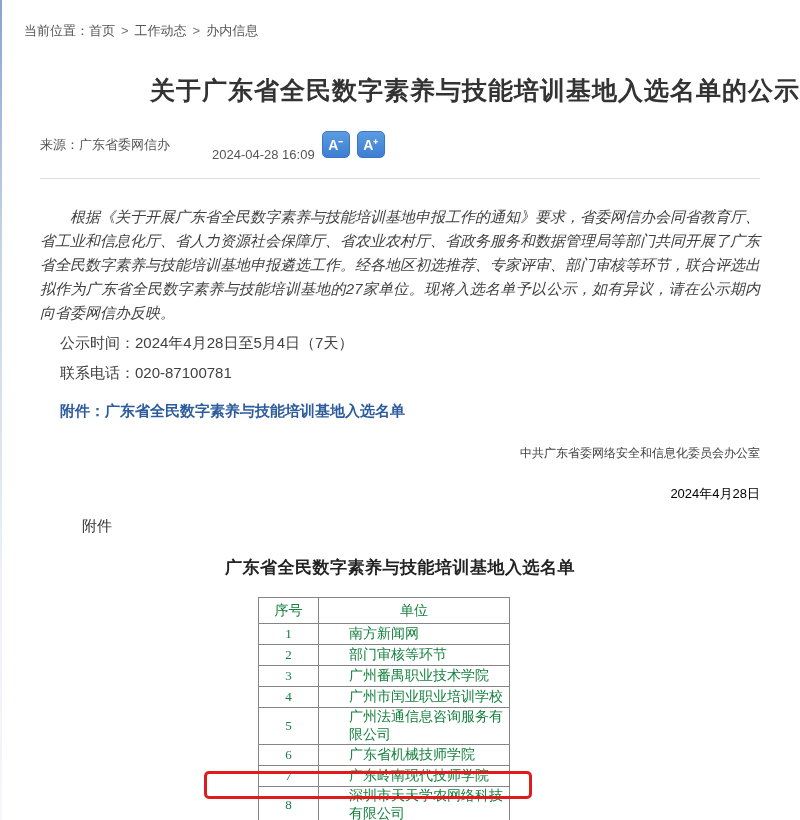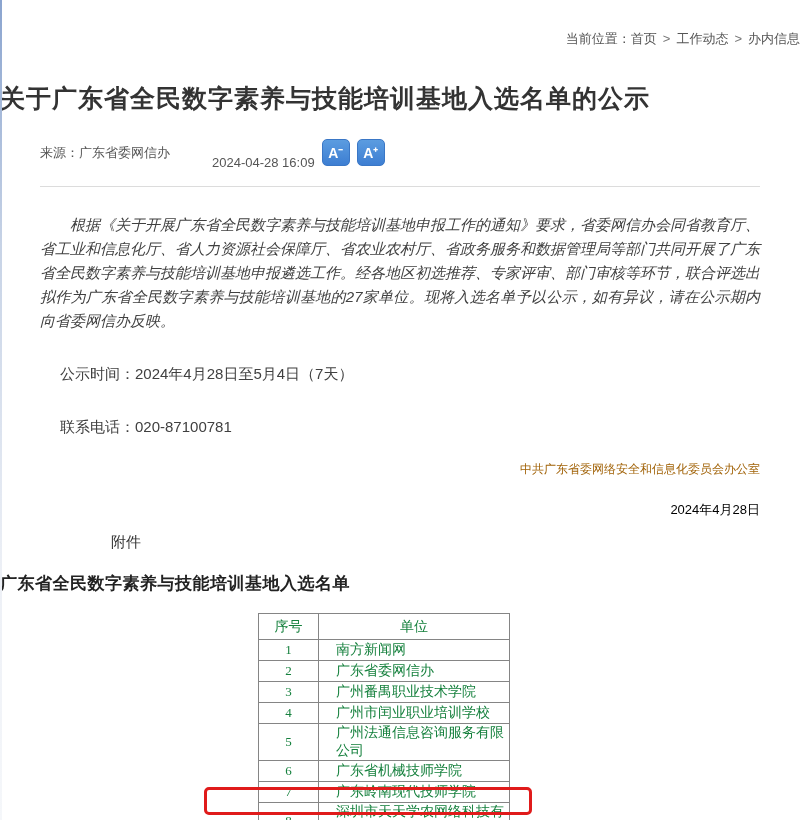--- a/index.html
+++ b/index.html
@@ -11,28 +11,28 @@
   }
   .page {
     position: relative; width: 800px; height: 820px; overflow: hidden; background: #fff;
   }
   .page-left-edge {
     position: absolute; left: 0; top: 0; width: 2px; height: 100%;
     background: linear-gradient(180deg, #8aa4cf 0%, #c7d3e6 30%, #edf0f6 70%, #f5f7fa 100%);
   }
 
   .breadcrumb {
-    padding-top: 30px; margin-left: 24px;
-    font-size: 13px; color: #555; text-align: right;
+    padding-top: 22px; margin-left: 24px;
+    font-size: 13px; color: #555;
   }
   .breadcrumb .crumb { color: #555; cursor: pointer; }
   .breadcrumb .sep { margin: 0 6px; color: #777; }
 
   .article-title {
-    margin-top: 34px; text-align: left;
+    margin-top: 34px; text-align: right;
     font-size: 25px; font-weight: bold; color: #333;
     letter-spacing: 1px;
   }
 
   .meta-row {
     display: flex; justify-content: flex-start; align-items: center;
     margin: 20px 40px 0 40px;
   }
   .meta-left { font-size: 13px; color: #555; display: flex; align-items: center; }
   .meta-time { margin-left: 42px; margin-top: 20px; }
@@ -45,45 +45,45 @@
     display: flex; align-items: center; justify-content: center;
     cursor: pointer;
   }
 
   .divider { margin: 16px 40px 0 40px; border-top: 1px solid #dcdcdc; }
 
   .article-body { margin: 0 40px; font-size: 15px; color: #404040; }
   .para {
     margin-top: 26px; line-height: 24px; text-indent: 2em; text-align: justify; font-style: italic;
   }
-  .info-line { margin-top: 29px; line-height: 24px; padding-left: 20px; }
+  .info-line { margin-top: 6px; line-height: 24px; padding-left: 20px; }
   .attach-link {
     margin-top: 14px; line-height: 24px; padding-left: 20px;
     color: #2c5c9e; font-weight: bold; cursor: pointer;
   }
-  .signature { margin-top: 22px; text-align: right; font-size: 12px; color: #a16207; line-height: 16px; }
+  .signature { margin-top: 22px; text-align: right; font-size: 12px; color: #404040; line-height: 16px; }
   .sign-date { margin-top: 24px; text-align: right; font-size: 13px; color: #000000; line-height: 17px; }
 
-  .attach-label { margin: 14px 0 0 111px; font-size: 15px; color: #333; line-height: 20px; }
+  .attach-label { margin: 14px 0 0 82px; font-size: 15px; color: #333; line-height: 20px; }
 
   .table-title {
-    margin-top: 20px; text-align: left;
+    margin-top: 20px; text-align: center;
     font-size: 17px; font-weight: bold; color: #222; letter-spacing: 0.5px;
   }
 
   .table-wrap { position: relative; width: 316px; margin: 18px 0 0 210px; }
   table.base-table {
     width: 252px; border-collapse: collapse; table-layout: fixed;
     font-size: 14px; color: #15803d; margin-left: 48px;
   }
   table.base-table th, table.base-table td { border: 1px solid #858585; }
   table.base-table th { height: 26px; font-weight: normal; font-size: 14px; text-align: center; }
   table.base-table td { height: 21px; }
   td.col-num { text-align: center; font-size: 13px; font-family: "Liberation Serif", serif; }
-  td.col-name { padding-left: 17px; }
+  td.col-name { padding-left: 30px; }
 
   .highlight-box {
     position: absolute; left: -6px; width: calc(100% + 12px);
     top: 174px; height: 28px;
     border: 3px solid #e01b1b; border-radius: 5px;
     pointer-events: none;
   }
 </style>
 </head>
 <body>
@@ -107,20 +107,21 @@
       <div class="font-btn">A⁺</div>
     </div>
   </div>
 
   <div class="divider"></div>
 
   <div class="article-body">
     <p class="para">根据《关于开展广东省全民数字素养与技能培训基地申报工作的通知》要求，省委网信办会同省教育厅、省工业和信息化厅、省人力资源社会保障厅、省农业农村厅、省政务服务和数据管理局等部门共同开展了广东省全民数字素养与技能培训基地申报遴选工作。经各地区初选推荐、专家评审、部门审核等环节，联合评选出拟作为广东省全民数字素养与技能培训基地的27家单位。现将入选名单予以公示，如有异议，请在公示期内向省委网信办反映。</p>
     <p class="info-line">公示时间：2024年4月28日至5月4日（7天）</p>
     <p class="info-line">联系电话：020-87100781</p>
+    <p class="attach-link">附件：广东省全民数字素养与技能培训基地入选名单</p>
     <p class="signature">中共广东省委网络安全和信息化委员会办公室</p>
     <p class="sign-date">2024年4月28日</p>
   </div>
 
   <div class="attach-label">附件</div>
 
   <div class="table-title">广东省全民数字素养与技能培训基地入选名单</div>
 
   <div class="table-wrap">
     <table class="base-table">
@@ -131,21 +132,21 @@
         </tr>
       </thead>
       <tbody>
 
       <tr>
             <td class="col-num">1</td>
             <td class="col-name">南方新闻网</td>
           </tr>
           <tr>
             <td class="col-num">2</td>
-            <td class="col-name">广东省委网信办</td>
+            <td class="col-name">部门审核等环节</td>
           </tr>
           <tr>
             <td class="col-num">3</td>
             <td class="col-name">广州番禺职业技术学院</td>
           </tr>
           <tr>
             <td class="col-num">4</td>
             <td class="col-name">广州市闰业职业培训学校</td>
           </tr>
           <tr>

